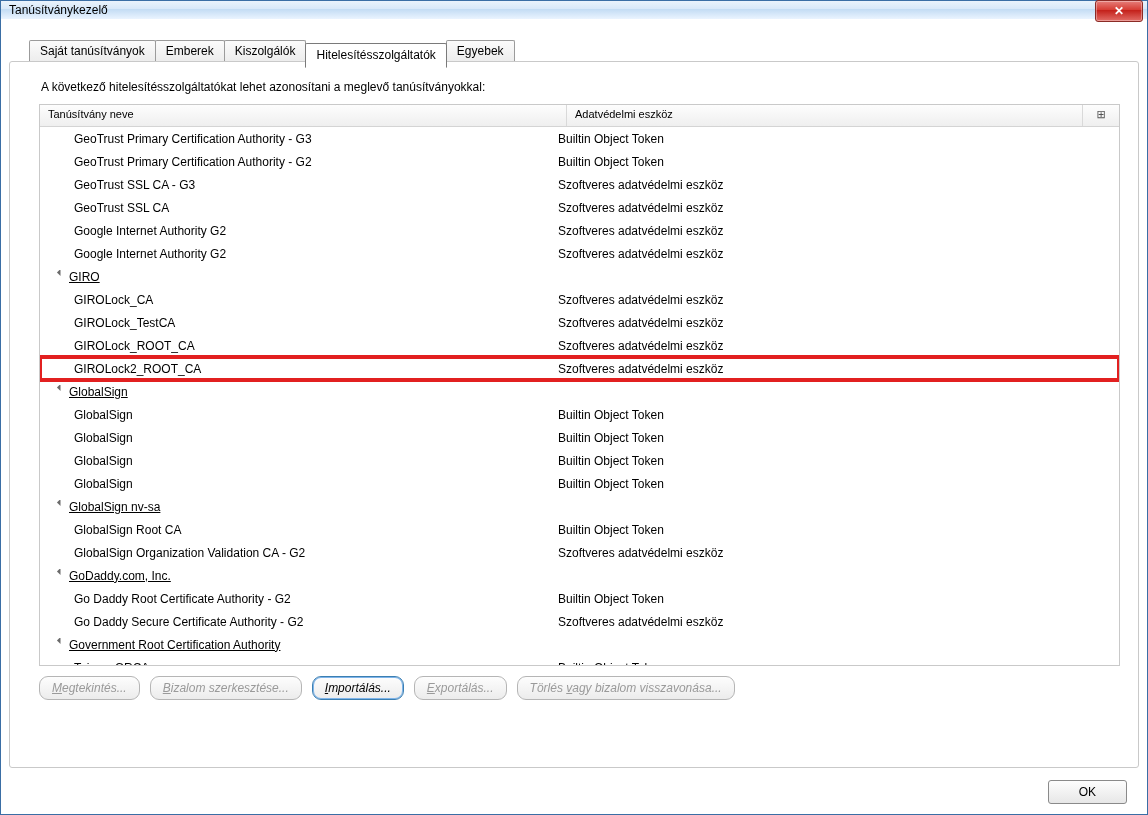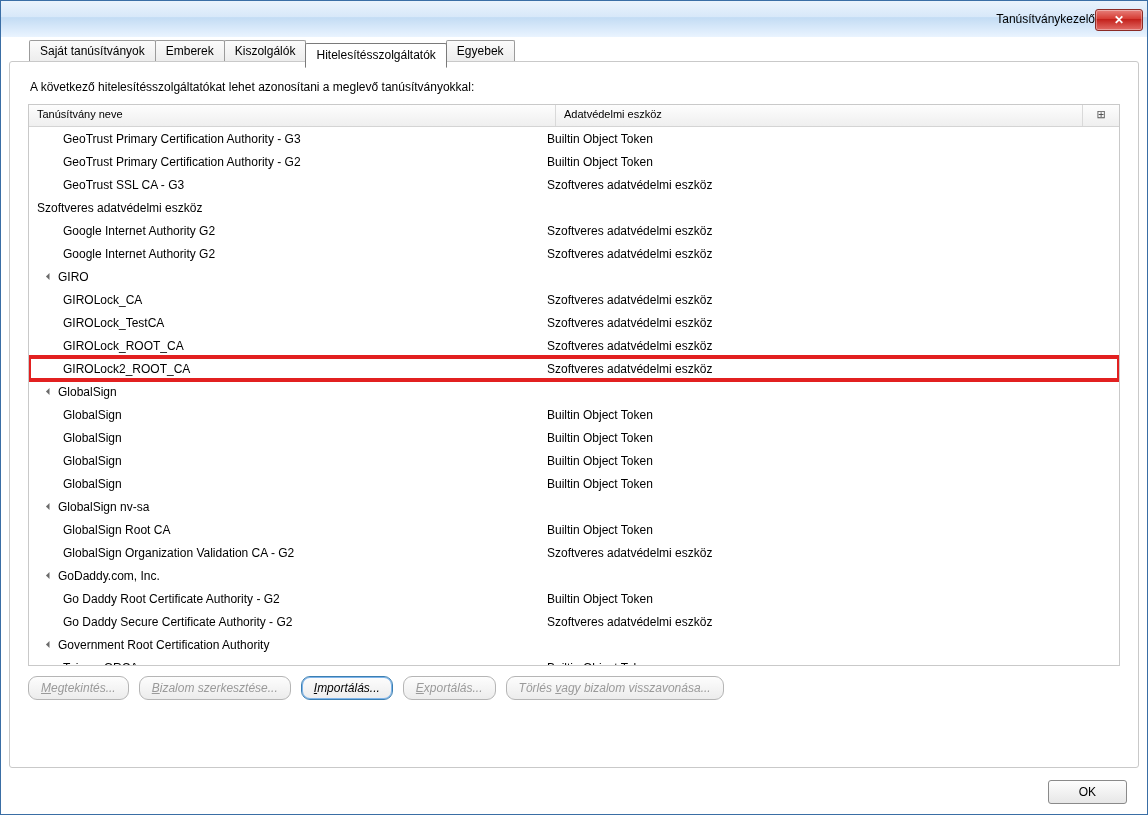--- a/index.html
+++ b/index.html
@@ -1,49 +1,49 @@
 <!DOCTYPE html>
 <html><head>
 <meta charset="utf-8">
 <style>
   html,body{margin:0;padding:0;font-family:"Segoe UI",Tahoma,sans-serif;font-size:12px;color:#000;
     background:#fff;width:1148px;height:815px;overflow:hidden;}
   .win-frame{position:relative;width:1148px;height:815px;box-sizing:border-box;
     border:1px solid #3a6ea5;background:#fff;}
-  .titlebar{height:36px;background:linear-gradient(#eaf3fc,#d7e8f9 45%,#c3dcf4 46%,#eaf4ff);
-    display:flex;align-items:center;padding:0 0 0 8px;color:#000;text-align:right;}
+  .titlebar{height:18px;background:linear-gradient(#eaf3fc,#d7e8f9 45%,#c3dcf4 46%,#eaf4ff);
+    display:flex;align-items:center;padding:0 0 0 8px;color:#000;}
   .titlebar .title{flex:1;font-size:12px;}
   .close-btn{width:46px;height:20px;margin:2px 4px 0 0;border-radius:3px;
     background:linear-gradient(#e67f7a,#d63b32 45%,#c3201a 46%,#e26c66);
     border:1px solid #8b2b26;display:flex;align-items:center;justify-content:center;color:#fff;
     font-weight:bold;font-size:12px;cursor:pointer;box-shadow:inset 0 0 0 1px rgba(255,255,255,.35);}
   .client{position:absolute;left:8px;right:8px;top:36px;bottom:10px;}
   .tabstrip{display:flex;align-items:flex-end;height:24px;margin-left:20px;}
   .tab{border:1px solid #9b9b9b;border-bottom:none;background:linear-gradient(#fbfbfb,#ececec);
     padding:3px 10px 4px;font-size:12px;margin-right:-1px;position:relative;top:1px;cursor:pointer;
     border-radius:2px 2px 0 0;text-align:right;}
   .tab.active{background:#fff;border-color:#7a7a7a;z-index:2;padding-top:4px;padding-bottom:5px;top:7px;
     border-bottom:1px solid #fff;}
   .panel{border:1px solid #c9c9c9;border-radius:3px;background:#fff;
-    padding:14px 18px 14px 18px;box-sizing:border-box;height:calc(100% - 60px);position:relative;}
+    padding:14px 18px 14px 29px;box-sizing:border-box;height:calc(100% - 60px);position:relative;}
   .desc{margin:4px 0 10px 2px;}
   .table-wrap{border:1px solid #c9c9c9;height:560px;display:flex;flex-direction:column;position:relative;}
   .thead{display:flex;background:linear-gradient(#fdfdfd,#efefef);border-bottom:1px solid #d4d4d4;
     height:22px;box-sizing:border-box;}
   .th{padding:3px 8px;border-right:1px solid #d9d9d9;font-size:11px;white-space:nowrap;}
   .th.col-name{width:510px;}
   .th.col-dev{flex:1;}
   .th.col-cfg{width:20px;border-right:none;text-align:center;color:#555;}
   .tbody{flex:1;overflow-y:scroll;overflow-x:hidden;}
   .row{display:flex;height:23px;align-items:center;}
   .cell{padding:0 8px;white-space:nowrap;overflow:hidden;}
   .cell.cname{width:510px;box-sizing:border-box;}
   .cell.cdev{flex:1;}
   .indent-child{padding-left:34px;}
-  .indent-group{padding-left:16px;display:flex;align-items:center;}
+  .indent-group{padding-left:16px;display:flex;align-items:flex-start;text-decoration:underline;}
   .tw{display:inline-block;width:0;height:0;border-left:4px solid transparent;border-right:4px solid transparent;
     border-top:5px solid #6a6a6a;transform:rotate(0);margin-right:4px;}
   .tw.open{border-left:5px solid #6a6a6a;border-top:5px solid transparent;border-bottom:none;border-right:none;
     width:0;height:0;transform:rotate(45deg);margin-right:6px;margin-left:2px;}
   .highlight-row{outline:4px solid #e22020;outline-offset:-2px;}
   .btnrow{display:flex;gap:10px;margin-top:10px;}
   .btn{border:1px solid #b5b5b5;border-radius:9px;background:linear-gradient(#fdfdfd,#ececec);
     padding:4px 12px;font-size:12px;cursor:pointer;font-style:italic;}
   .btn[disabled]{color:#9a9a9a;cursor:default;}
   .btn.focus{border:1px solid #3c7fb1;box-shadow:0 0 0 1px #7eb4ea inset;}
@@ -93,20 +93,21 @@
             </div>
             <div class="row">
               <div class="cell cname indent-child">GeoTrust Primary Certification Authority - G2</div>
               <div class="cell cdev">Builtin Object Token</div>
             </div>
             <div class="row">
               <div class="cell cname indent-child">GeoTrust SSL CA - G3</div>
               <div class="cell cdev">Szoftveres adatvédelmi eszköz</div>
             </div>
             <div class="row">
+              <div class="cell cname indent-child">GeoTrust SSL CA</div>
               <div class="cell cdev">Szoftveres adatvédelmi eszköz</div>
             </div>
             <div class="row">
               <div class="cell cname indent-child">Google Internet Authority G2</div>
               <div class="cell cdev">Szoftveres adatvédelmi eszköz</div>
             </div>
             <div class="row">
               <div class="cell cname indent-child">Google Internet Authority G2</div>
               <div class="cell cdev">Szoftveres adatvédelmi eszköz</div>
             </div>

